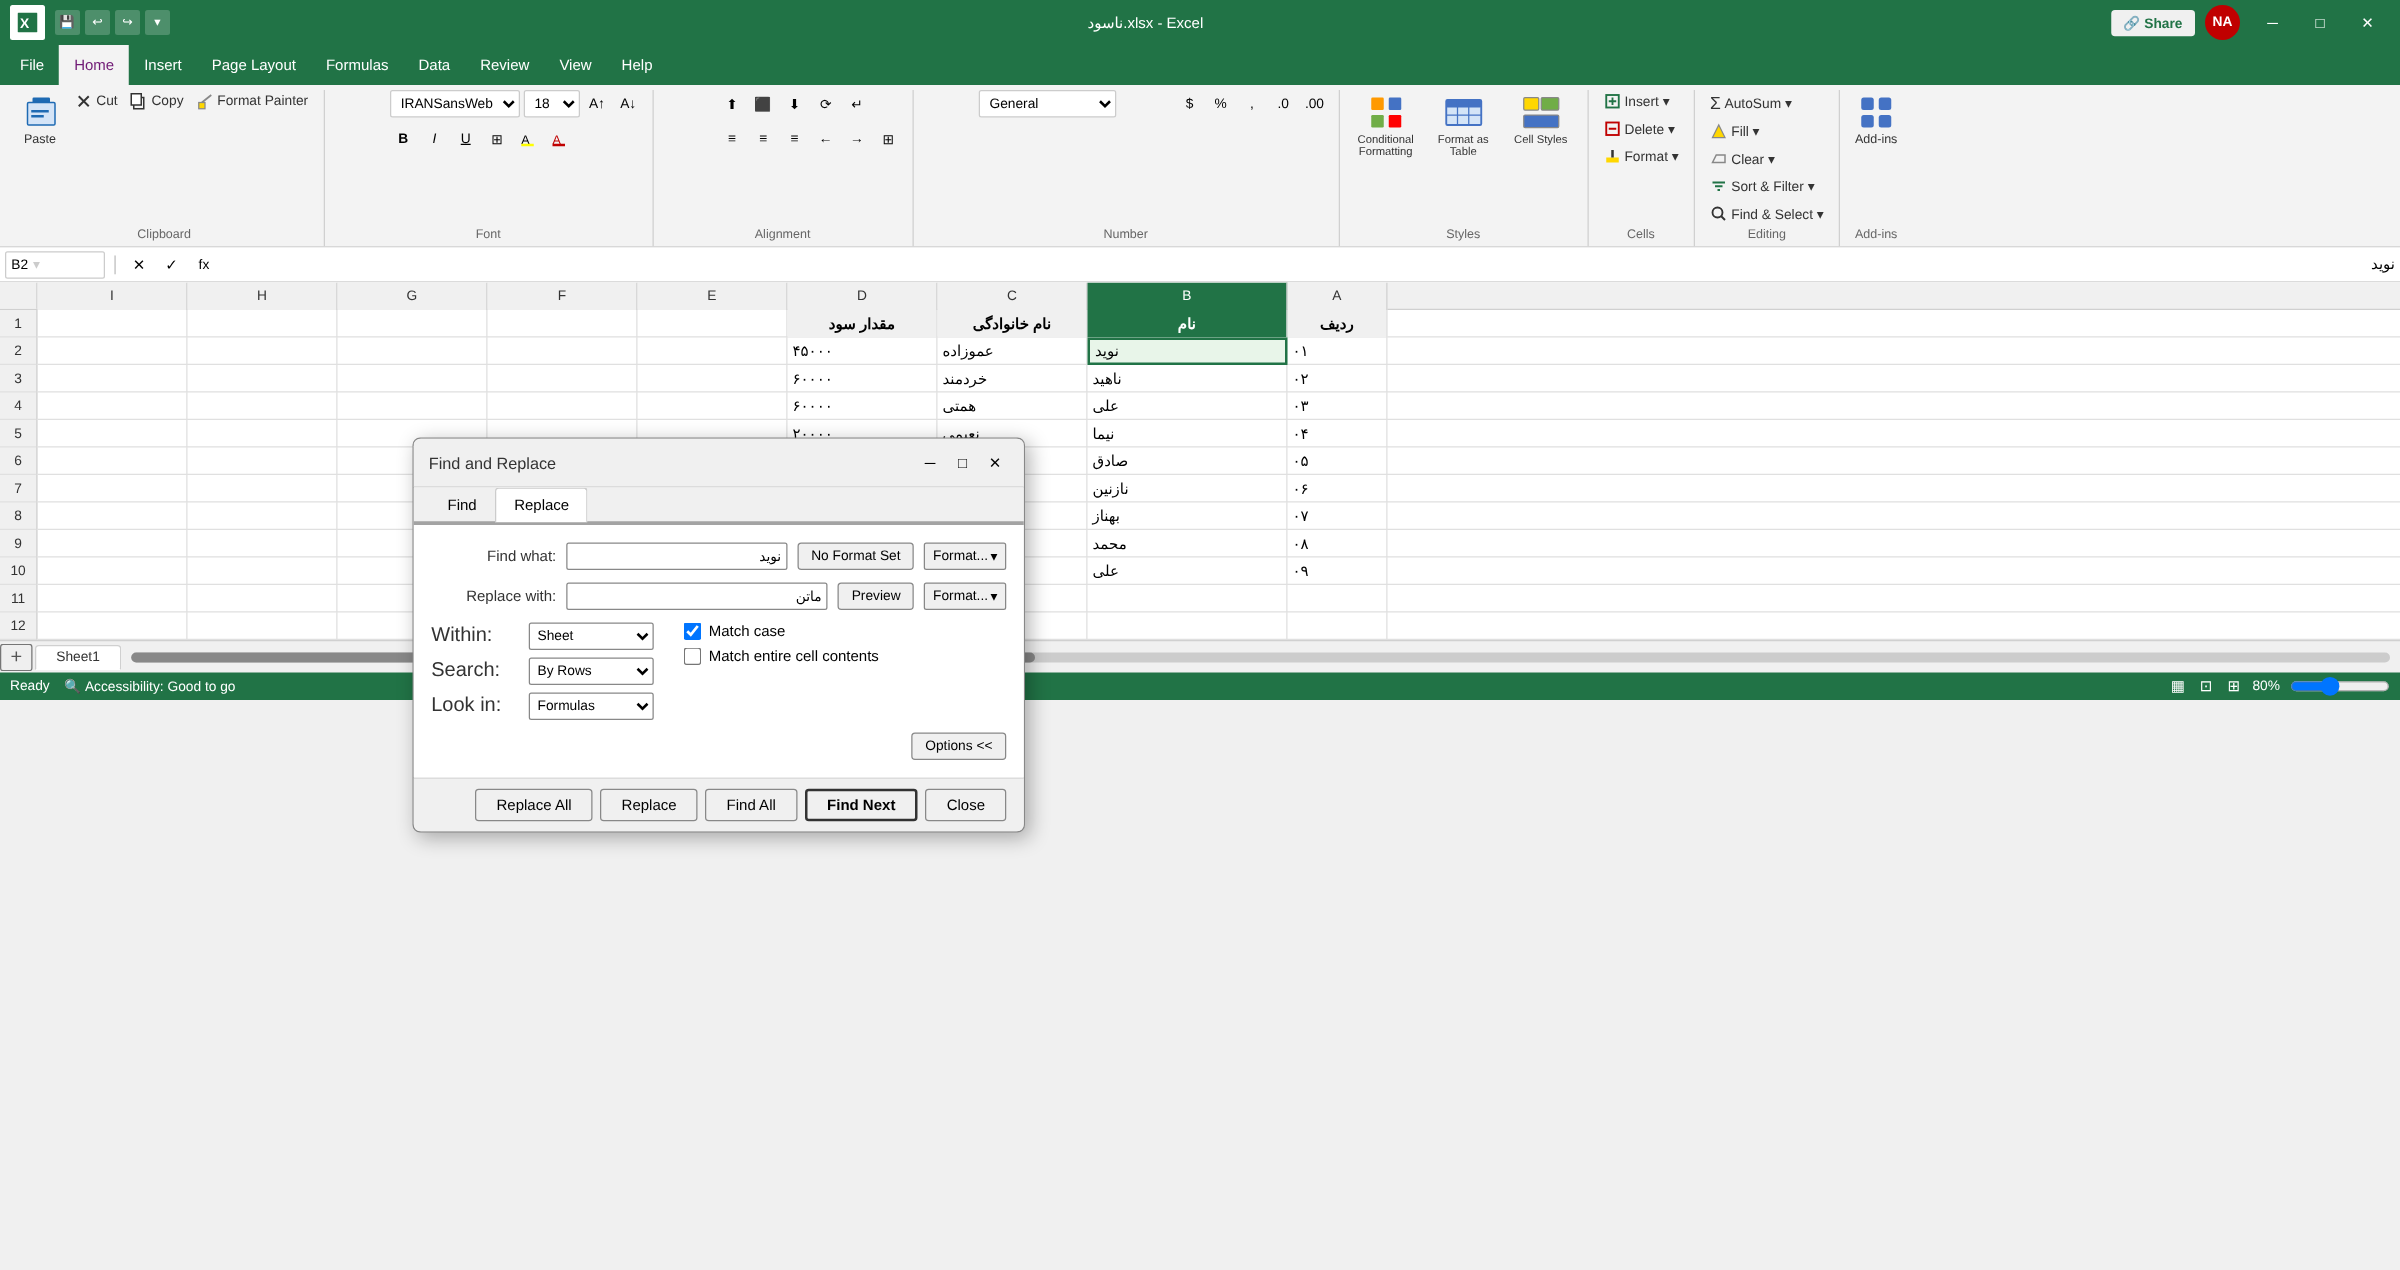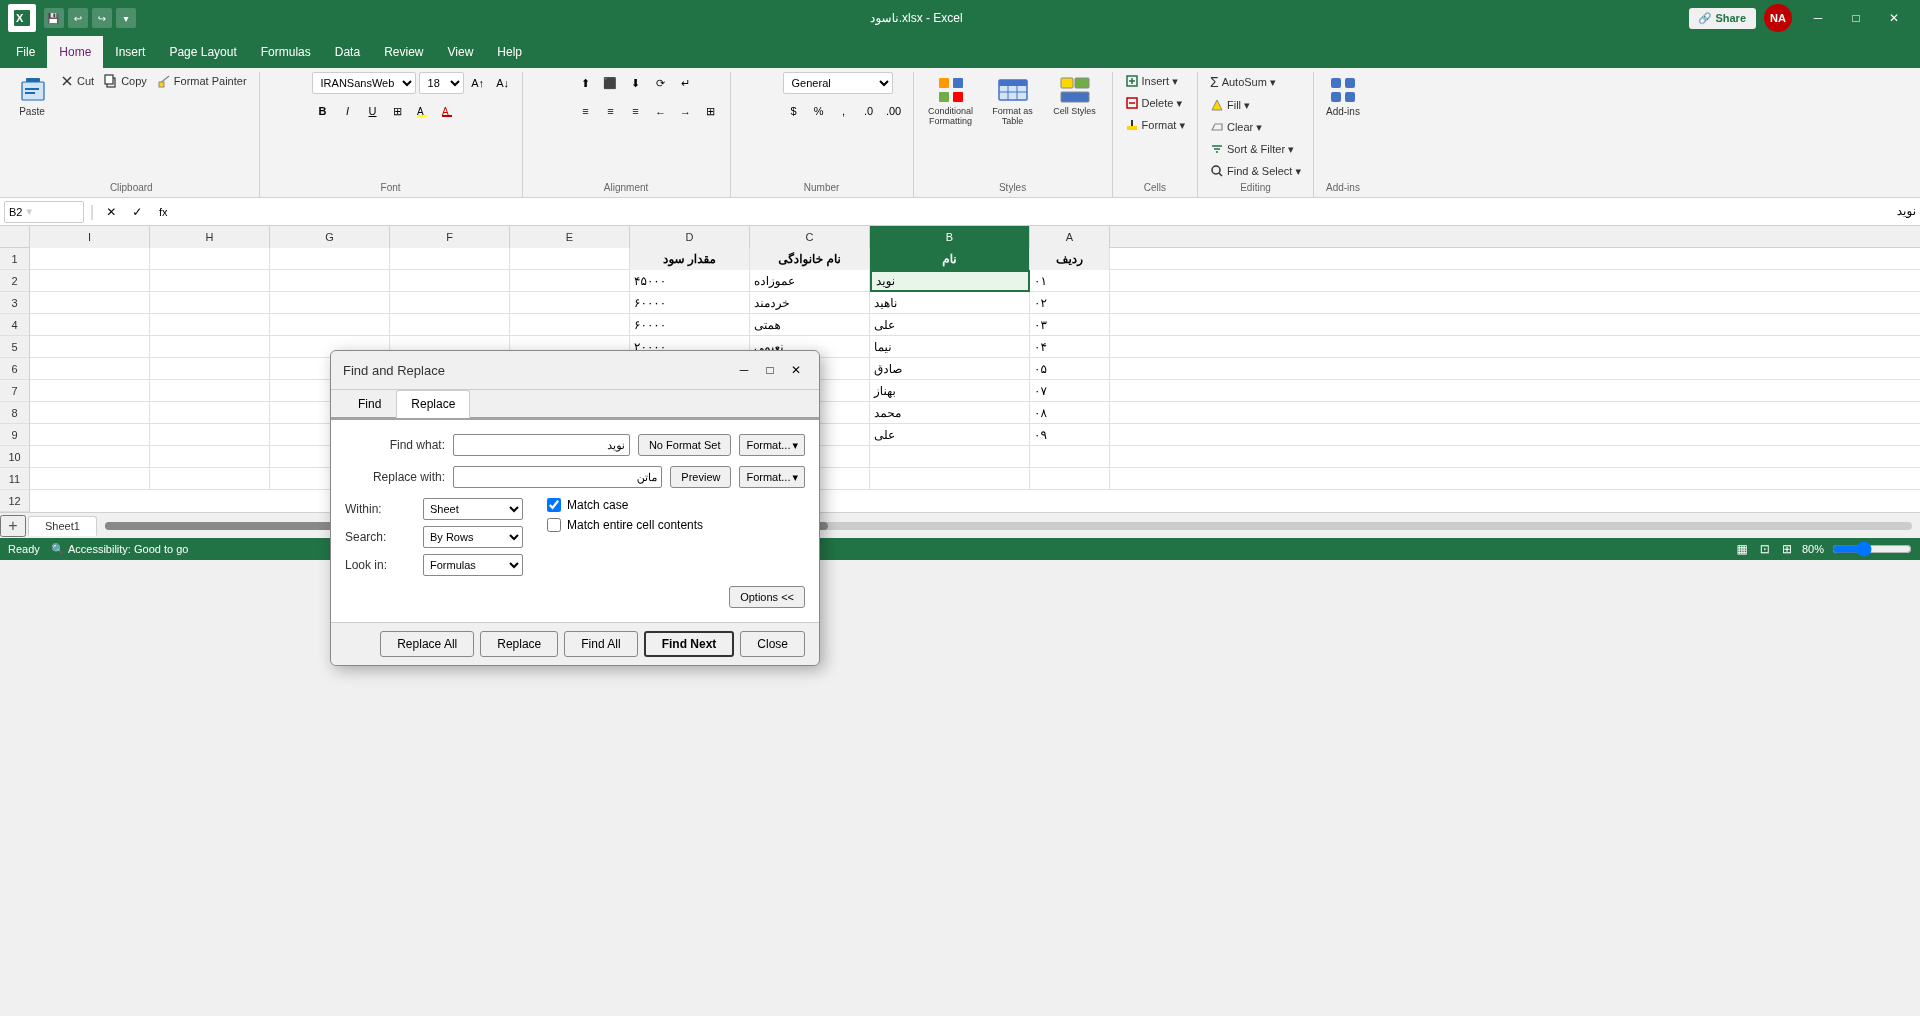--- a/index.html
+++ b/index.html
@@ -179,21 +179,21 @@
       padding: 0 4px; font-size: 11px; direction: rtl; background: white;
     }
     .dialog-btn {
       height: 22px; padding: 0 10px; font-size: 11px; border: 1px solid #888;
       border-radius: 3px; background: #f0f0f0; cursor: pointer; white-space: nowrap;
     }
     .dialog-btn.preview-btn { background: #f0f0f0; }
     .no-format-btn { background: #f0f0f0; border: 1px solid #888; }
     .dialog-col { display: flex; flex-direction: column; gap: 6px; }
     .dialog-field-row { display: flex; align-items: center; gap: 6px; }
-    .field-label { width: 72px; font-size: 12px; color: #333; text-align: left; }
+    .field-label { width: 72px; font-size: 16px; color: #333; text-align: left; }
     .field-select { height: 22px; border: 1px solid #888; border-radius: 2px; font-size: 11px; padding: 0 2px; background: white; width: 100px; }
     .checkbox-row { display: flex; align-items: center; gap: 6px; font-size: 12px; }
     .checkbox-row input[type=checkbox] { width: 14px; height: 14px; }
 
     .options-section { display: flex; flex-direction: column; gap: 6px; margin-top: 8px; }
 
     .dialog-footer { display: flex; justify-content: flex-end; gap: 6px; padding: 8px 14px; background: #f0f0f0; border-top: 1px solid #ccc; border-radius: 0 0 6px 6px; }
     .footer-btn { height: 26px; padding: 0 16px; font-size: 12px; border: 1px solid #888; border-radius: 3px; background: #f0f0f0; cursor: pointer; }
     .footer-btn.active-btn { border: 2px solid #333; font-weight: bold; }
 
@@ -365,21 +365,21 @@
         <button class="icon-btn">≡</button>
         <button class="icon-btn">←</button>
         <button class="icon-btn">→</button>
         <button class="icon-btn">⊞</button>
       </div>
     </div>
     <div class="ribbon-group-label">Alignment</div>
   </div>
 
   <div class="ribbon-group">
-    <div class="ribbon-group-content" style="flex-direction:column;">
+    <div class="ribbon-group-content" style="flex-direction:row;justify-content:flex-end;">
       <div class="font-row">
         <select class="num-select">
           <option>General</option>
         </select>
       </div>
       <div class="font-row">
         <button class="icon-btn">$</button>
         <button class="icon-btn">%</button>
         <button class="icon-btn">,</button>
         <button class="icon-btn">.0</button>
@@ -623,20 +623,31 @@
         <div class="cell col-h"></div>
         <div class="cell col-g"></div>
         <div class="cell col-f"></div>
         <div class="cell col-e"></div>
         <div class="cell col-d rtl number">۲۵۰۰۰</div>
         <div class="cell col-c rtl">فردوسی</div>
         <div class="cell col-b rtl">صادق</div>
         <div class="cell col-a rtl">۰۵</div>
       </div>
 
+      <div class="grid-row">
+        <div class="cell col-i"></div>
+        <div class="cell col-h"></div>
+        <div class="cell col-g"></div>
+        <div class="cell col-f"></div>
+        <div class="cell col-e"></div>
+        <div class="cell col-d rtl number">۹۰۰۰۰</div>
+        <div class="cell col-c rtl">نعمتی</div>
+        <div class="cell col-b rtl">نازنین</div>
+        <div class="cell col-a rtl">۰۶</div>
+      </div>
 
       <div class="grid-row">
         <div class="cell col-i"></div>
         <div class="cell col-h"></div>
         <div class="cell col-g"></div>
         <div class="cell col-f"></div>
         <div class="cell col-e"></div>
         <div class="cell col-d rtl number">۸۵۰۰۰</div>
         <div class="cell col-c rtl">کاویانی</div>
         <div class="cell col-b rtl">بهناز</div>

